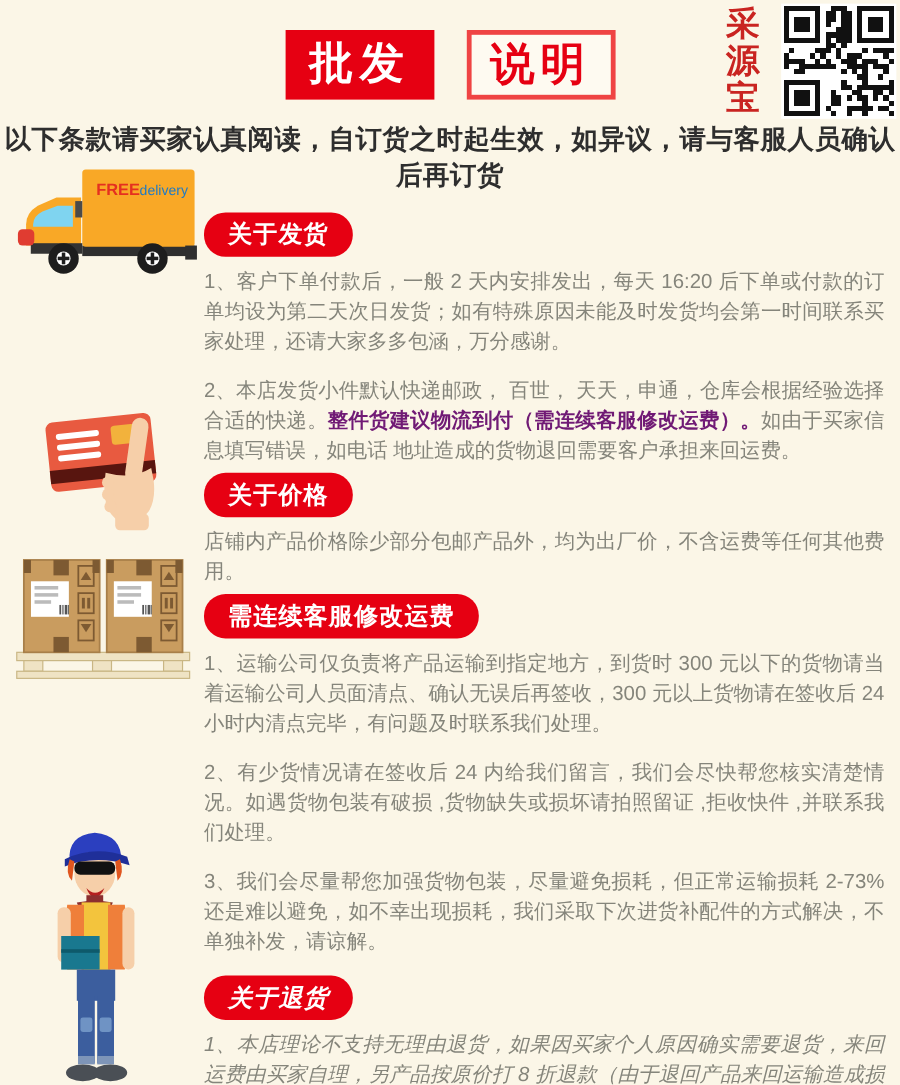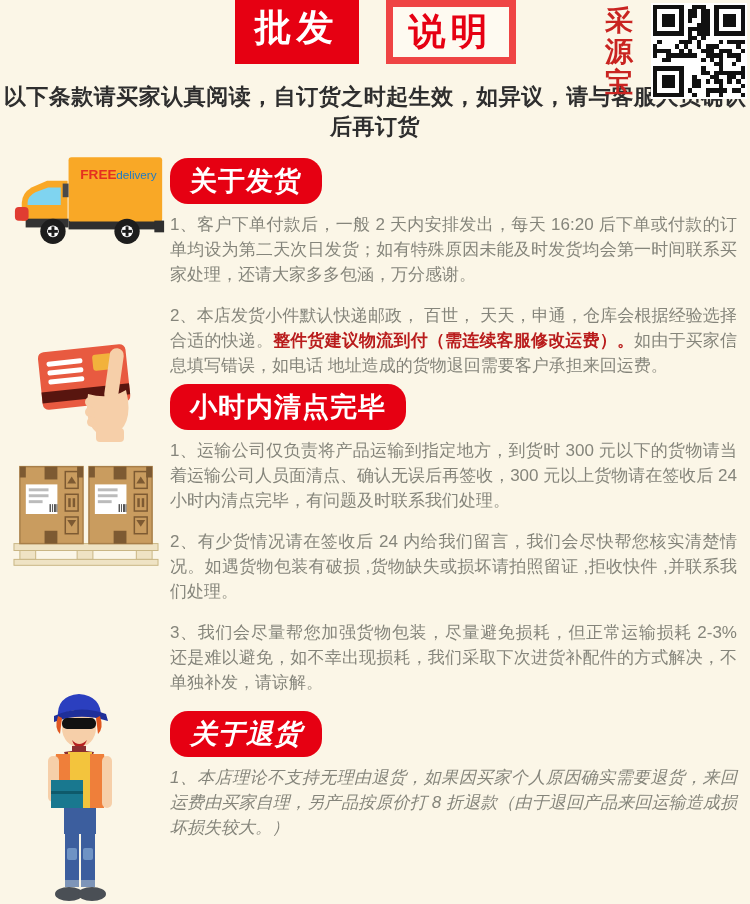--- a/index.html
+++ b/index.html
@@ -2,62 +2,62 @@
 <html lang="zh"><head>
 <meta charset="utf-8">
 <style>
   html,body{margin:0;padding:0;background:#fbf6e7;}
   .page{
     position:relative;width:750px;height:904px;margin:0 auto;
     background:#fbf6e7;overflow:hidden;
     font-family:"Liberation Sans","DejaVu Sans",sans-serif;
   }
   
-  .title-row{display:flex;justify-content:center;align-items:stretch;gap:24px;}
+  .title-row{display:flex;justify-content:center;align-items:stretch;margin-top:25px;gap:24px;}
   .title-left{
     background:#e60012;color:#fff;font-size:37px;font-weight:bold;
     padding:6px 20px;letter-spacing:5px;line-height:1.2;
   }
   .title-right{
-    background:#fefaf1;color:#e60012;border:7px solid #ef4444;
+    background:#fefaf1;color:#e60012;border:4px solid #ef4444;
     font-size:37px;font-weight:bold;padding:3px 16px;letter-spacing:5px;
     margin-left:3px;line-height:1.2;
   }
   .brand{position:absolute;top:3px;right:3px;display:flex;align-items:flex-start;}
   .brand-text{
     color:#c92421;font-weight:bold;font-size:28px;width:46px;text-align:left;
     line-height:31px;font-family:Liberation Serif, serif;padding-top:2px;
   }
   .qr-box{width:92px;height:92px;background:#fff;padding:2px;}
   .qr-box svg{display:block;width:100%;height:100%;}
   .intro{
     text-align:center;color:#2e2e2e;font-size:22px;font-weight:bold;
     margin-top:18px;letter-spacing:0.5px;
   }
   
   .content{padding:0 13px 0 170px;}
   .badge{
-    display:inline-block;background:#e60012;color:#fff;font-size:27px;
+    display:inline-block;background:#e60012;color:#fff;font-size:20px;
     font-weight:bold;padding:5px 20px;border-radius:18px;margin:0 0 8px 0;
     letter-spacing:1px;
   }
   .para{
     color:#85857b;font-size:17px;line-height:25px;text-align:justify;
     margin:0 0 16px 0;
   }
-  .para .bold{font-weight:bold;color:#b91c1c;}
+  .para .bold{font-weight:bold;color:#701a75;}
   .sec1{margin-top:16px;}
   .sec2{margin-top:6px;}
   .sec3{margin-top:0;}
   .sec4{margin-top:12px;font-style:italic;}
   .mb22{margin-bottom:22px;}
   .mb6{margin-bottom:6px;}
   
   .icon{position:absolute;}
-  .icon-truck{left:12px;top:152px;}
+  .icon-truck{left:12px;top:136px;}
   .icon-card{left:30px;top:330px;}
   .icon-boxes{left:12px;top:458px;}
   .icon-person{left:24px;top:688px;}
   .deco-diamond{
     position:absolute;left:96px;top:392px;width:26px;height:26px;
     background:#f5e8d0;transform:rotate(45deg);
   }
 </style>
 </head>
 <body>
@@ -217,27 +217,29 @@
 
   <div class="content">
 
     <div class="sec1">
       <div class="badge">关于发货</div>
       <p class="para">1、客户下单付款后，一般 2 天内安排发出，每天 16:20 后下单或付款的订单均设为第二天次日发货；如有特殊原因未能及时发货均会第一时间联系买家处理，还请大家多多包涵，万分感谢。</p>
       <p class="para mb6"><span>2、本店发货小件默认快递邮政， 百世， 天天，申通，仓库会根据经验选择合适的快递。</span><span class="bold">整件货建议物流到付（需连续客服修改运费）。</span><span>如由于买家信息填写错误，如电话 地址造成的货物退回需要客户承担来回运费。</span></p>
     </div>
 
     <div class="sec2">
+      <div class="badge">关于价格</div>
+      <p class="para mb6">店铺内产品价格除少部分包邮产品外，均为出厂价，不含运费等任何其他费用。</p>
     </div>
 
     <div class="sec3">
-      <div class="badge">小时内清点完毕</div>
+      <div class="badge">需连续客服修改运费</div>
       <p class="para">1、运输公司仅负责将产品运输到指定地方，到货时 300 元以下的货物请当着运输公司人员面清点、确认无误后再签收，300 元以上货物请在签收后 24 小时内清点完毕，有问题及时联系我们处理。</p>
       <p class="para">2、有少货情况请在签收后 24 内给我们留言，我们会尽快帮您核实清楚情况。如遇货物包装有破损 ,货物缺失或损坏请拍照留证 ,拒收快件 ,并联系我们处理。</p>
-      <p class="para">3、我们会尽量帮您加强货物包装，尽量避免损耗，但正常运输损耗 2-3% 还是难以避免，如不幸出现损耗，我们采取下次进货补配件的方式解决，不单独补发，请谅解。</p>
+      <p class="para">3、我们会尽量帮您加强货物包装，尽量避免损耗，但正常运输损耗 2-73% 还是难以避免，如不幸出现损耗，我们采取下次进货补配件的方式解决，不单独补发，请谅解。</p>
     </div>
 
     <div class="sec4">
       <div class="badge">关于退货</div>
       <p class="para mb22">1、本店理论不支持无理由退货，如果因买家个人原因确实需要退货，来回运费由买家自理，另产品按原价打 8 折退款（由于退回产品来回运输造成损坏损失较大。）</p>
       
     </div>
 
   </div>
 

